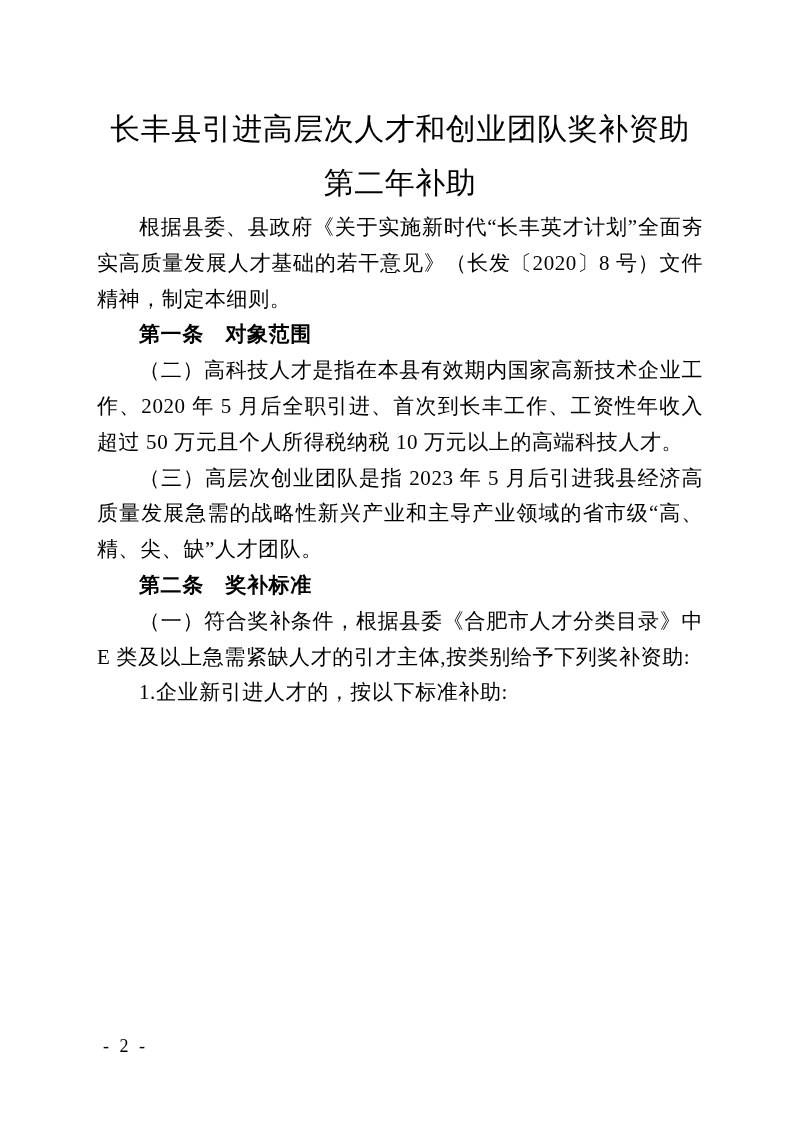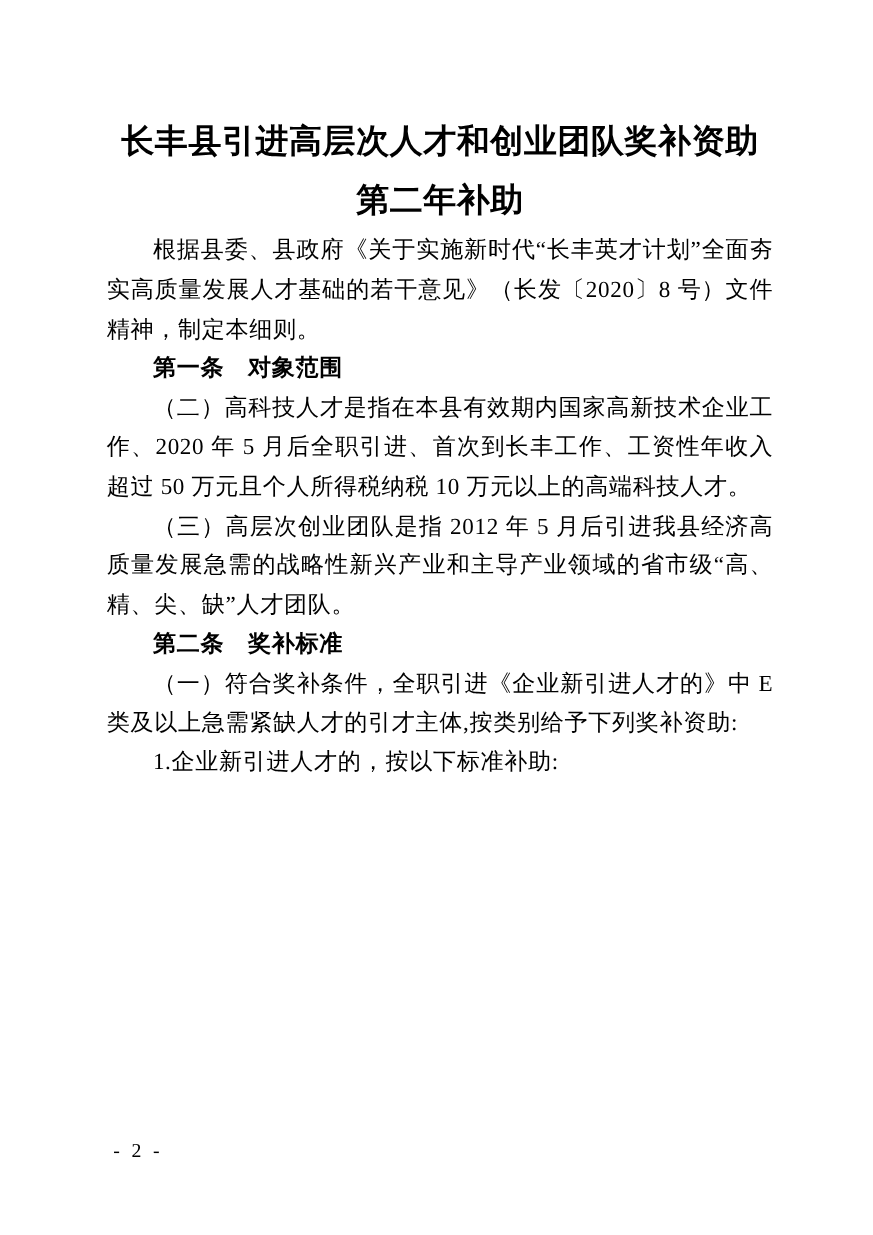--- a/index.html
+++ b/index.html
@@ -19,21 +19,21 @@
   #content {
     position: absolute;
     left: 97px;
     top: 0;
     width: 606px;
   }
   h1.doc-title {
     margin: 102px 0 0 0;
     font-size: 30px;
     line-height: 54px;
-    font-weight: bold;
+    font-weight: normal;
     text-align: center;
     letter-spacing: 0.5px;
   }
   #body-paragraphs {
   }
   #body-paragraphs p {
     margin: 0;
     font-size: 21px;
     line-height: 35.8px;
     letter-spacing: 0.6px;
@@ -60,20 +60,20 @@
 <div id="page">
   <div id="content">
     <h1 class="doc-title">
       <span>长丰县引进高层次人才和创业团队奖补资助</span><br>
       <span>第二年补助</span>
     </h1>
     <div id="body-paragraphs">
         <p class="body">根据县委、县政府《关于实施新时代“长丰英才计划”全面夯实高质量发展人才基础的若干意见》（长发〔2020〕8 号）文件精神，制定本细则。</p>
         <p class="heading">第一条　对象范围</p>
         <p class="body">（二）高科技人才是指在本县有效期内国家高新技术企业工作、2020 年 5 月后全职引进、首次到长丰工作、工资性年收入超过 50 万元且个人所得税纳税 10 万元以上的高端科技人才。</p>
-        <p class="body">（三）高层次创业团队是指 2012 年 5 月后引进我县经济高质量发展急需的战略性新兴产业和主导产业领域的省市级“高、精、尖、缺”人才团队。</p>
+        <p class="body">（三）高层次创业团队是指 2023 年 5 月后引进我县经济高质量发展急需的战略性新兴产业和主导产业领域的省市级“高、精、尖、缺”人才团队。</p>
         <p class="heading">第二条　奖补标准</p>
-        <p class="body">（一）符合奖补条件，全职引进《企业新引进人才的》中 E 类及以上急需紧缺人才的引才主体,按类别给予下列奖补资助:</p>
+        <p class="body">（一）符合奖补条件，根据县委《合肥市人才分类目录》中 E 类及以上急需紧缺人才的引才主体,按类别给予下列奖补资助:</p>
         <p class="body">1.企业新引进人才的，按以下标准补助:</p>
       </div>
   </div>
   <div id="page-number">- 2 -</div>
 </div>
 
 </body></html>

